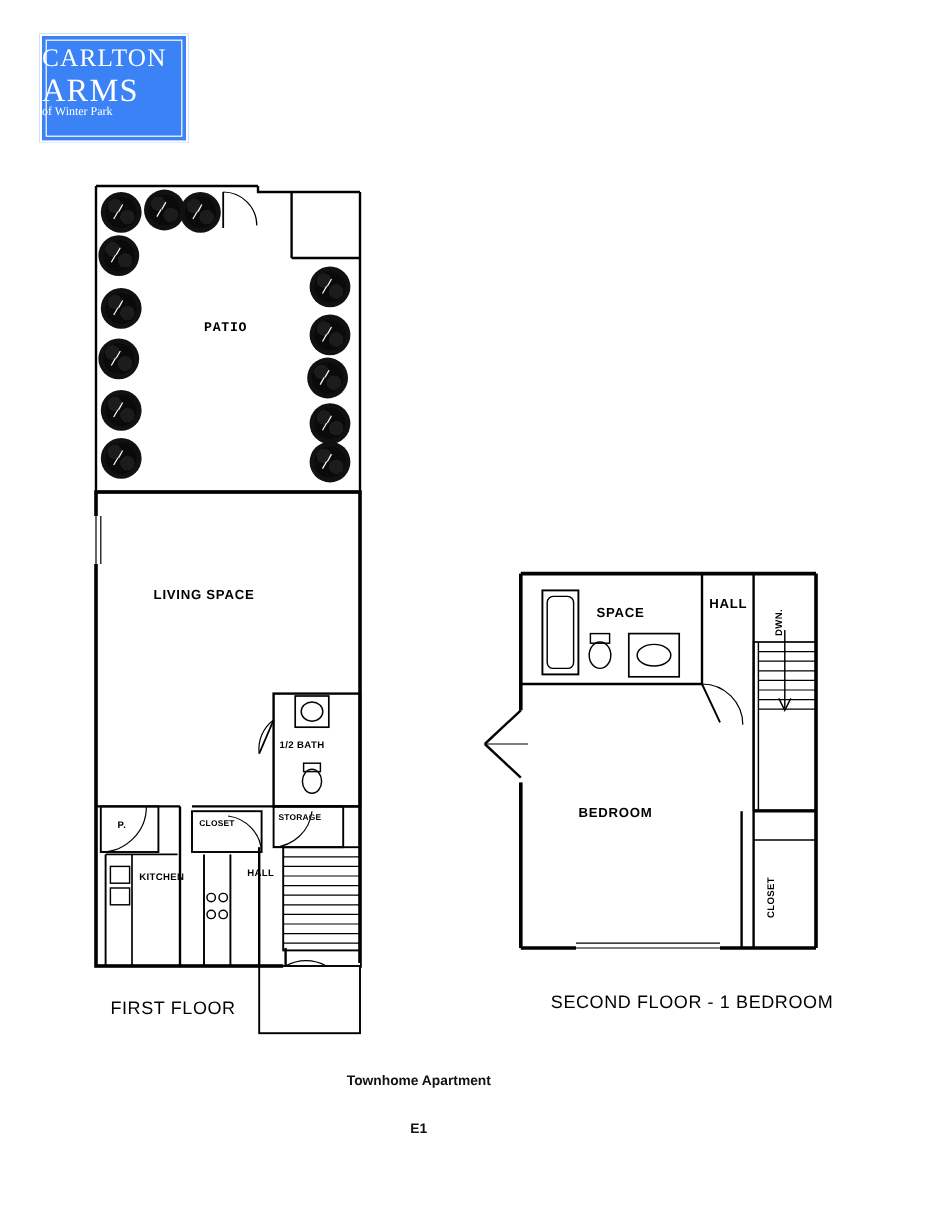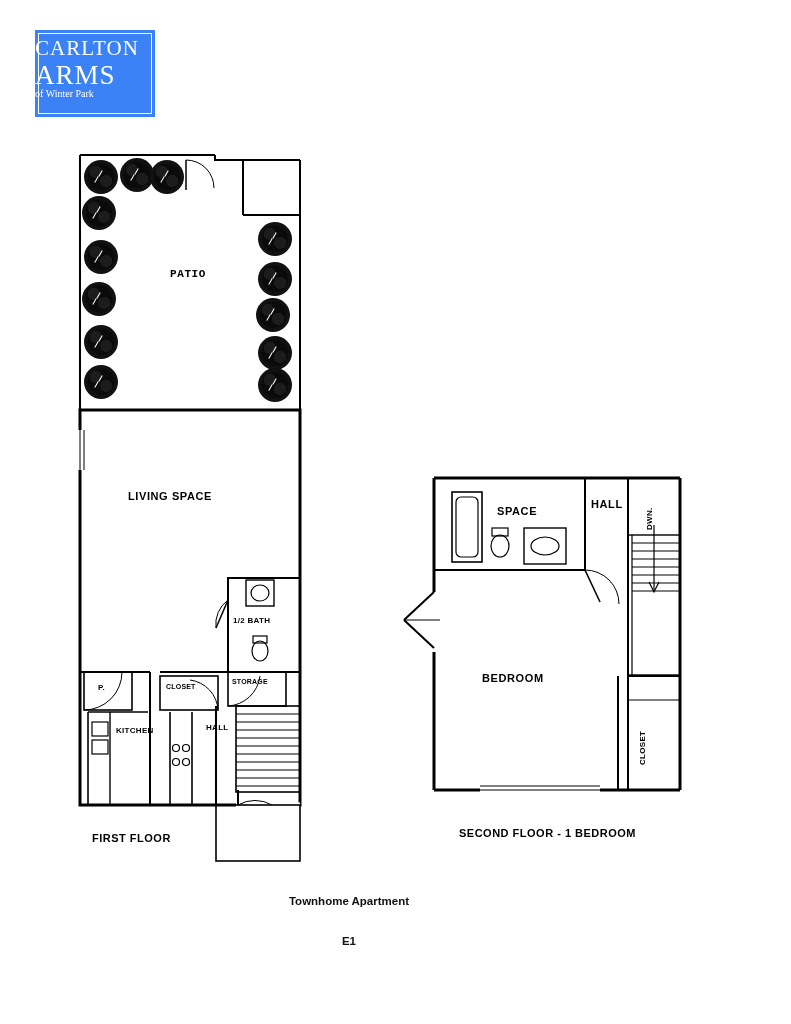--- a/index.html
+++ b/index.html
@@ -79,22 +79,22 @@
     color: #000;
   }
   .rm-label.sm { font-size: 8px; letter-spacing: 0.3px; }
   .rm-label.xs { font-size: 7px; letter-spacing: 0.2px; }
   .vert {
     transform: rotate(-90deg);
     transform-origin: left top;
   }
   .caption {
     position: absolute;
-    font-size: 11px;
-    font-weight: bold;
+    font-size: 15px;
+    font-weight: normal;
     letter-spacing: 0.5px;
     white-space: nowrap;
   }
   .footer {
     position: absolute;
     width: 698px;
     left: 0;
     text-align: center;
     font-size: 11.5px;
     font-weight: bold;

